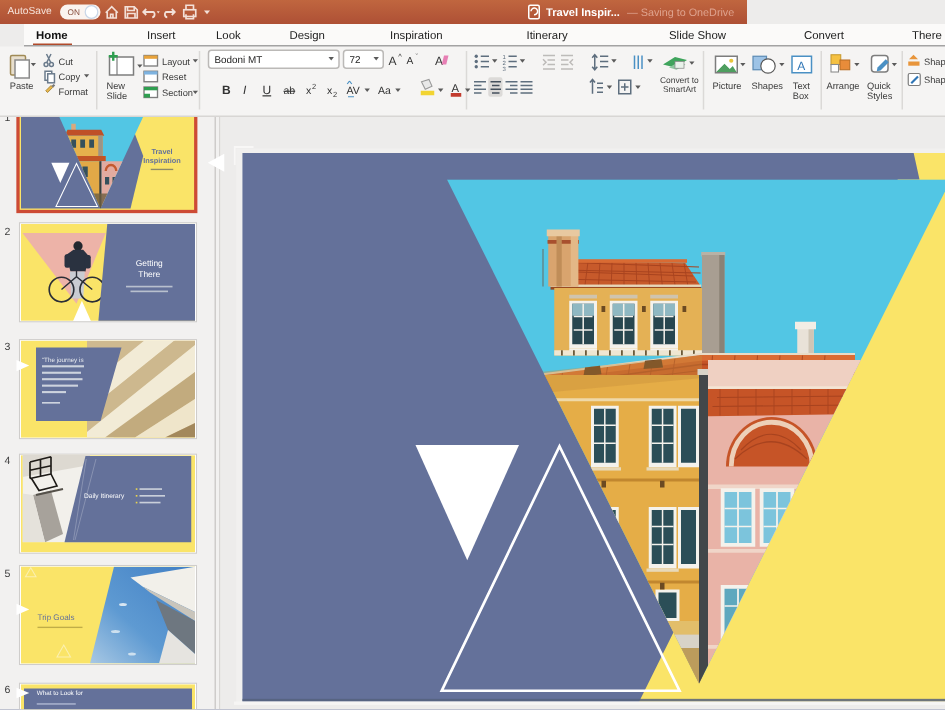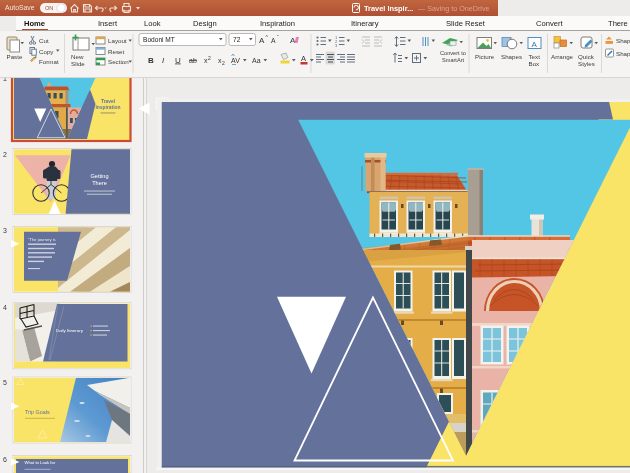--- a/index.html
+++ b/index.html
@@ -55,21 +55,21 @@
     </svg>
   </div>
 
   <div id="menubar">
     <span class="menu" style="left:8px;font-weight:bold;color:#111;">Home</span>
     <span class="menu" style="left:68px;margin-left:14px;">Insert</span>
     <span class="menu" style="left:128px;">Look</span>
     <span class="menu" style="left:177px;">Design</span>
     <span class="menu" style="left:244px;">Inspiration</span>
     <span class="menu" style="left:335px;">Itinerary</span>
-    <span class="menu" style="left:430px;">Slide Reset</span>
+    <span class="menu" style="left:430px;">Slide Show</span>
     <span class="menu" style="left:520px;">Convert</span>
     <span class="menu" style="left:592px;">There</span>
     <div style="position:absolute;left:6px;top:12.5px;width:26px;height:1.8px;background:#B14A2B;"></div>
   </div>
 
   <div id="ribbon">
     <svg width="630" height="47" viewBox="0 0 630 47">
 
       <g stroke="#DBD9D7" stroke-width="1">
         <line x1="64.5" y1="3" x2="64.5" y2="42"></line>

